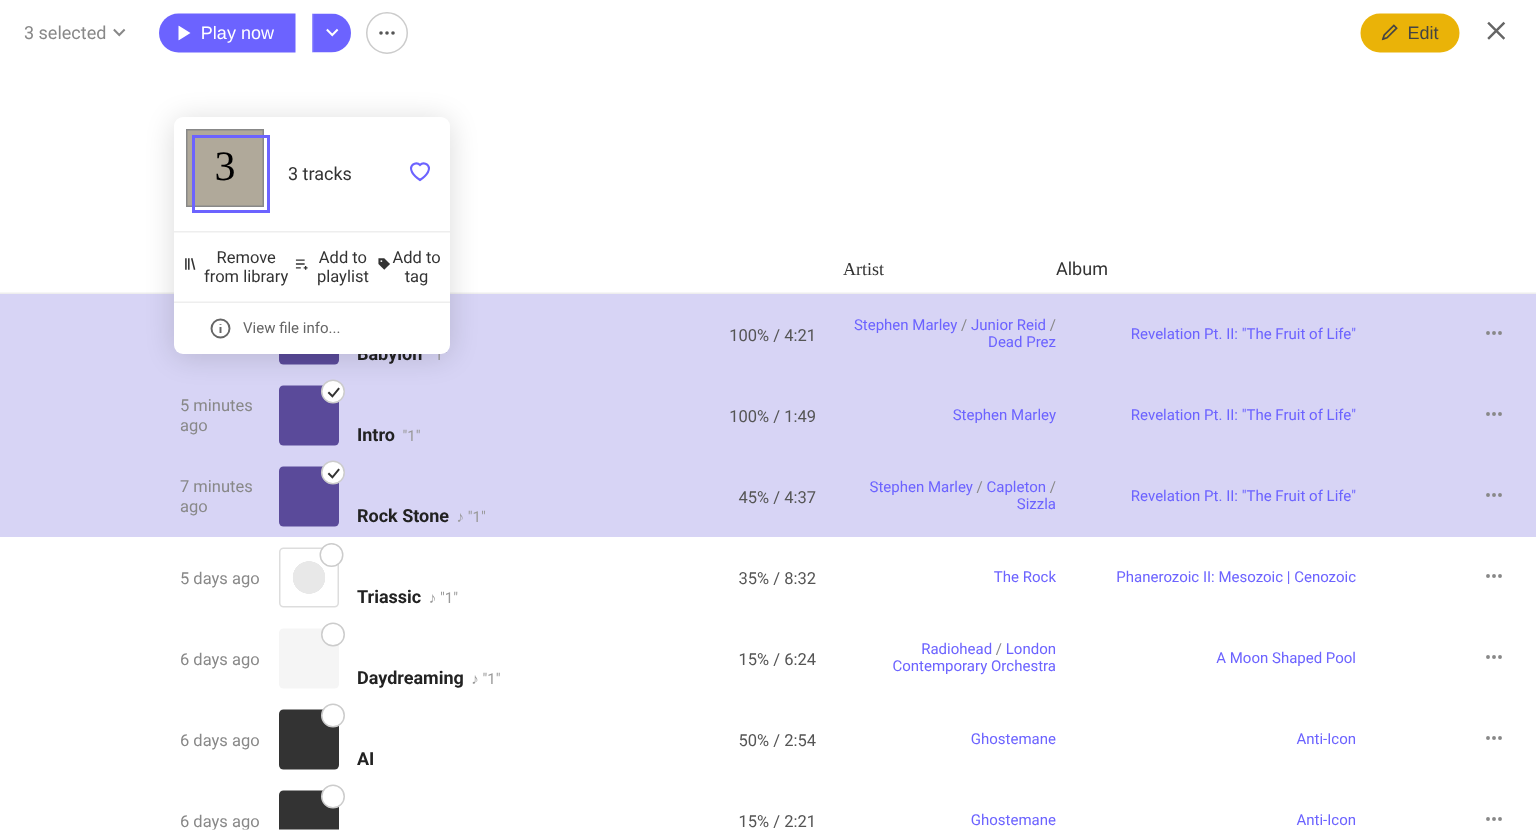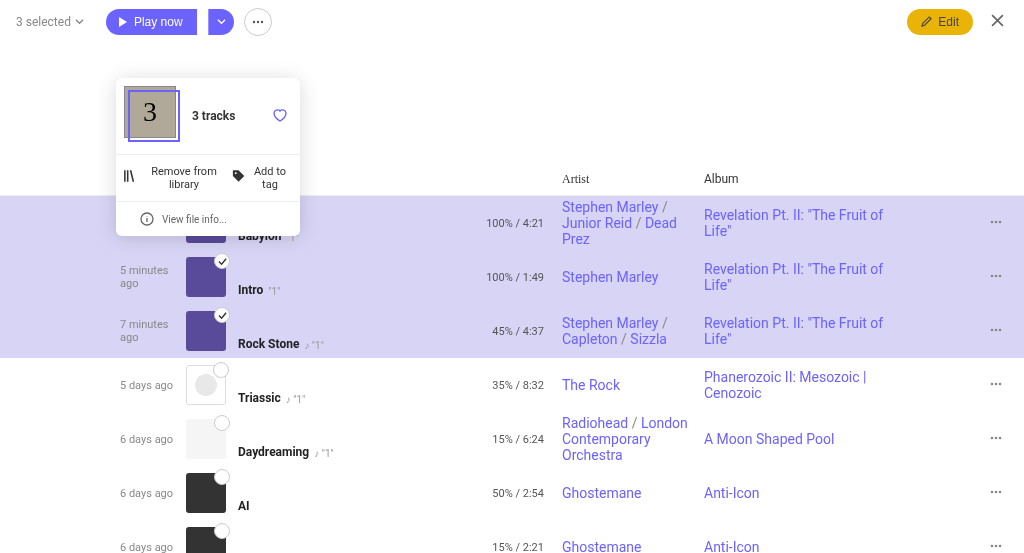--- a/index.html
+++ b/index.html
@@ -145,21 +145,21 @@
   background: #fff;
   border: 1px solid #ccc;
   display:flex; align-items:center; justify-content:center;
 }
 .badge.check { background:#fff; }
 .row .track-title { font-weight: 700; color: #222; margin-left: 12px; }
 .row .track-meta { color: #999; font-size: 10px; margin-left: 5px; }
 .row .title-wrap { display:flex; align-items:flex-end; }
 .row .col-progress { color:#555; font-size:11px; }
 .row .col-artist a, .row .col-album a { color: #6c63ff; text-decoration: none; }
-.row .col-artist, .row .col-album { font-size: 14px; }
+.row .col-artist, .row .col-album { font-size: 10px; text-align: right; }
 .row .sep { color: #888; }
 .row-actions {
   color: #888;
   cursor: pointer;
 }
 
 
 .popover {
   position: absolute;
   top: 34px;
@@ -192,21 +192,21 @@
   border: 1px solid #888;
   display: flex;
   align-items: center;
   justify-content: center;
   font-family: Georgia, serif;
   font-size: 28px;
   color: #000;
 }
 .pop-title {
   margin-left: 12px;
-  font-weight: 700;
+  font-weight: 400;
   font-size: 12px;
   flex: 1;
 }
 .pop-heart {
   color: #6c63ff;
   cursor: pointer;
 }
 .pop-sep { border-top: 1px solid #eee; }
 .pop-actions {
   display: flex;
@@ -298,20 +298,26 @@
     <div class="pop-sep"></div>
     <div class="pop-actions">
       <div class="pop-action">
         <svg width="16" height="16" viewBox="0 0 16 16">
             <path d="M3 2v12M6 2v12M9 2l3 12" stroke="#333" stroke-width="1.6" fill="none"></path>
           </svg>
         <span>Remove from library</span>
       </div>
       <div class="pop-action">
         <svg width="16" height="16" viewBox="0 0 16 16">
+            <path d="M2 4h9M2 8h9M2 12h5M12 10v4M10 12h4" stroke="#333" stroke-width="1.4" fill="none"></path>
+          </svg>
+        <span>Add to playlist</span>
+      </div>
+      <div class="pop-action">
+        <svg width="16" height="16" viewBox="0 0 16 16">
             <path d="M2 2h6l6 6-6 6-6-6z" fill="#333"></path>
             <circle cx="5" cy="5" r="1" fill="#fff"></circle>
           </svg>
         <span>Add to tag</span>
       </div>
     </div>
     <div class="pop-footer">
       <svg width="14" height="14" viewBox="0 0 14 14">
           <circle cx="7" cy="7" r="6" fill="none" stroke="#666" stroke-width="1.3"></circle>
           <path d="M7 6v4M7 4v.5" stroke="#666" stroke-width="1.3"></path>

